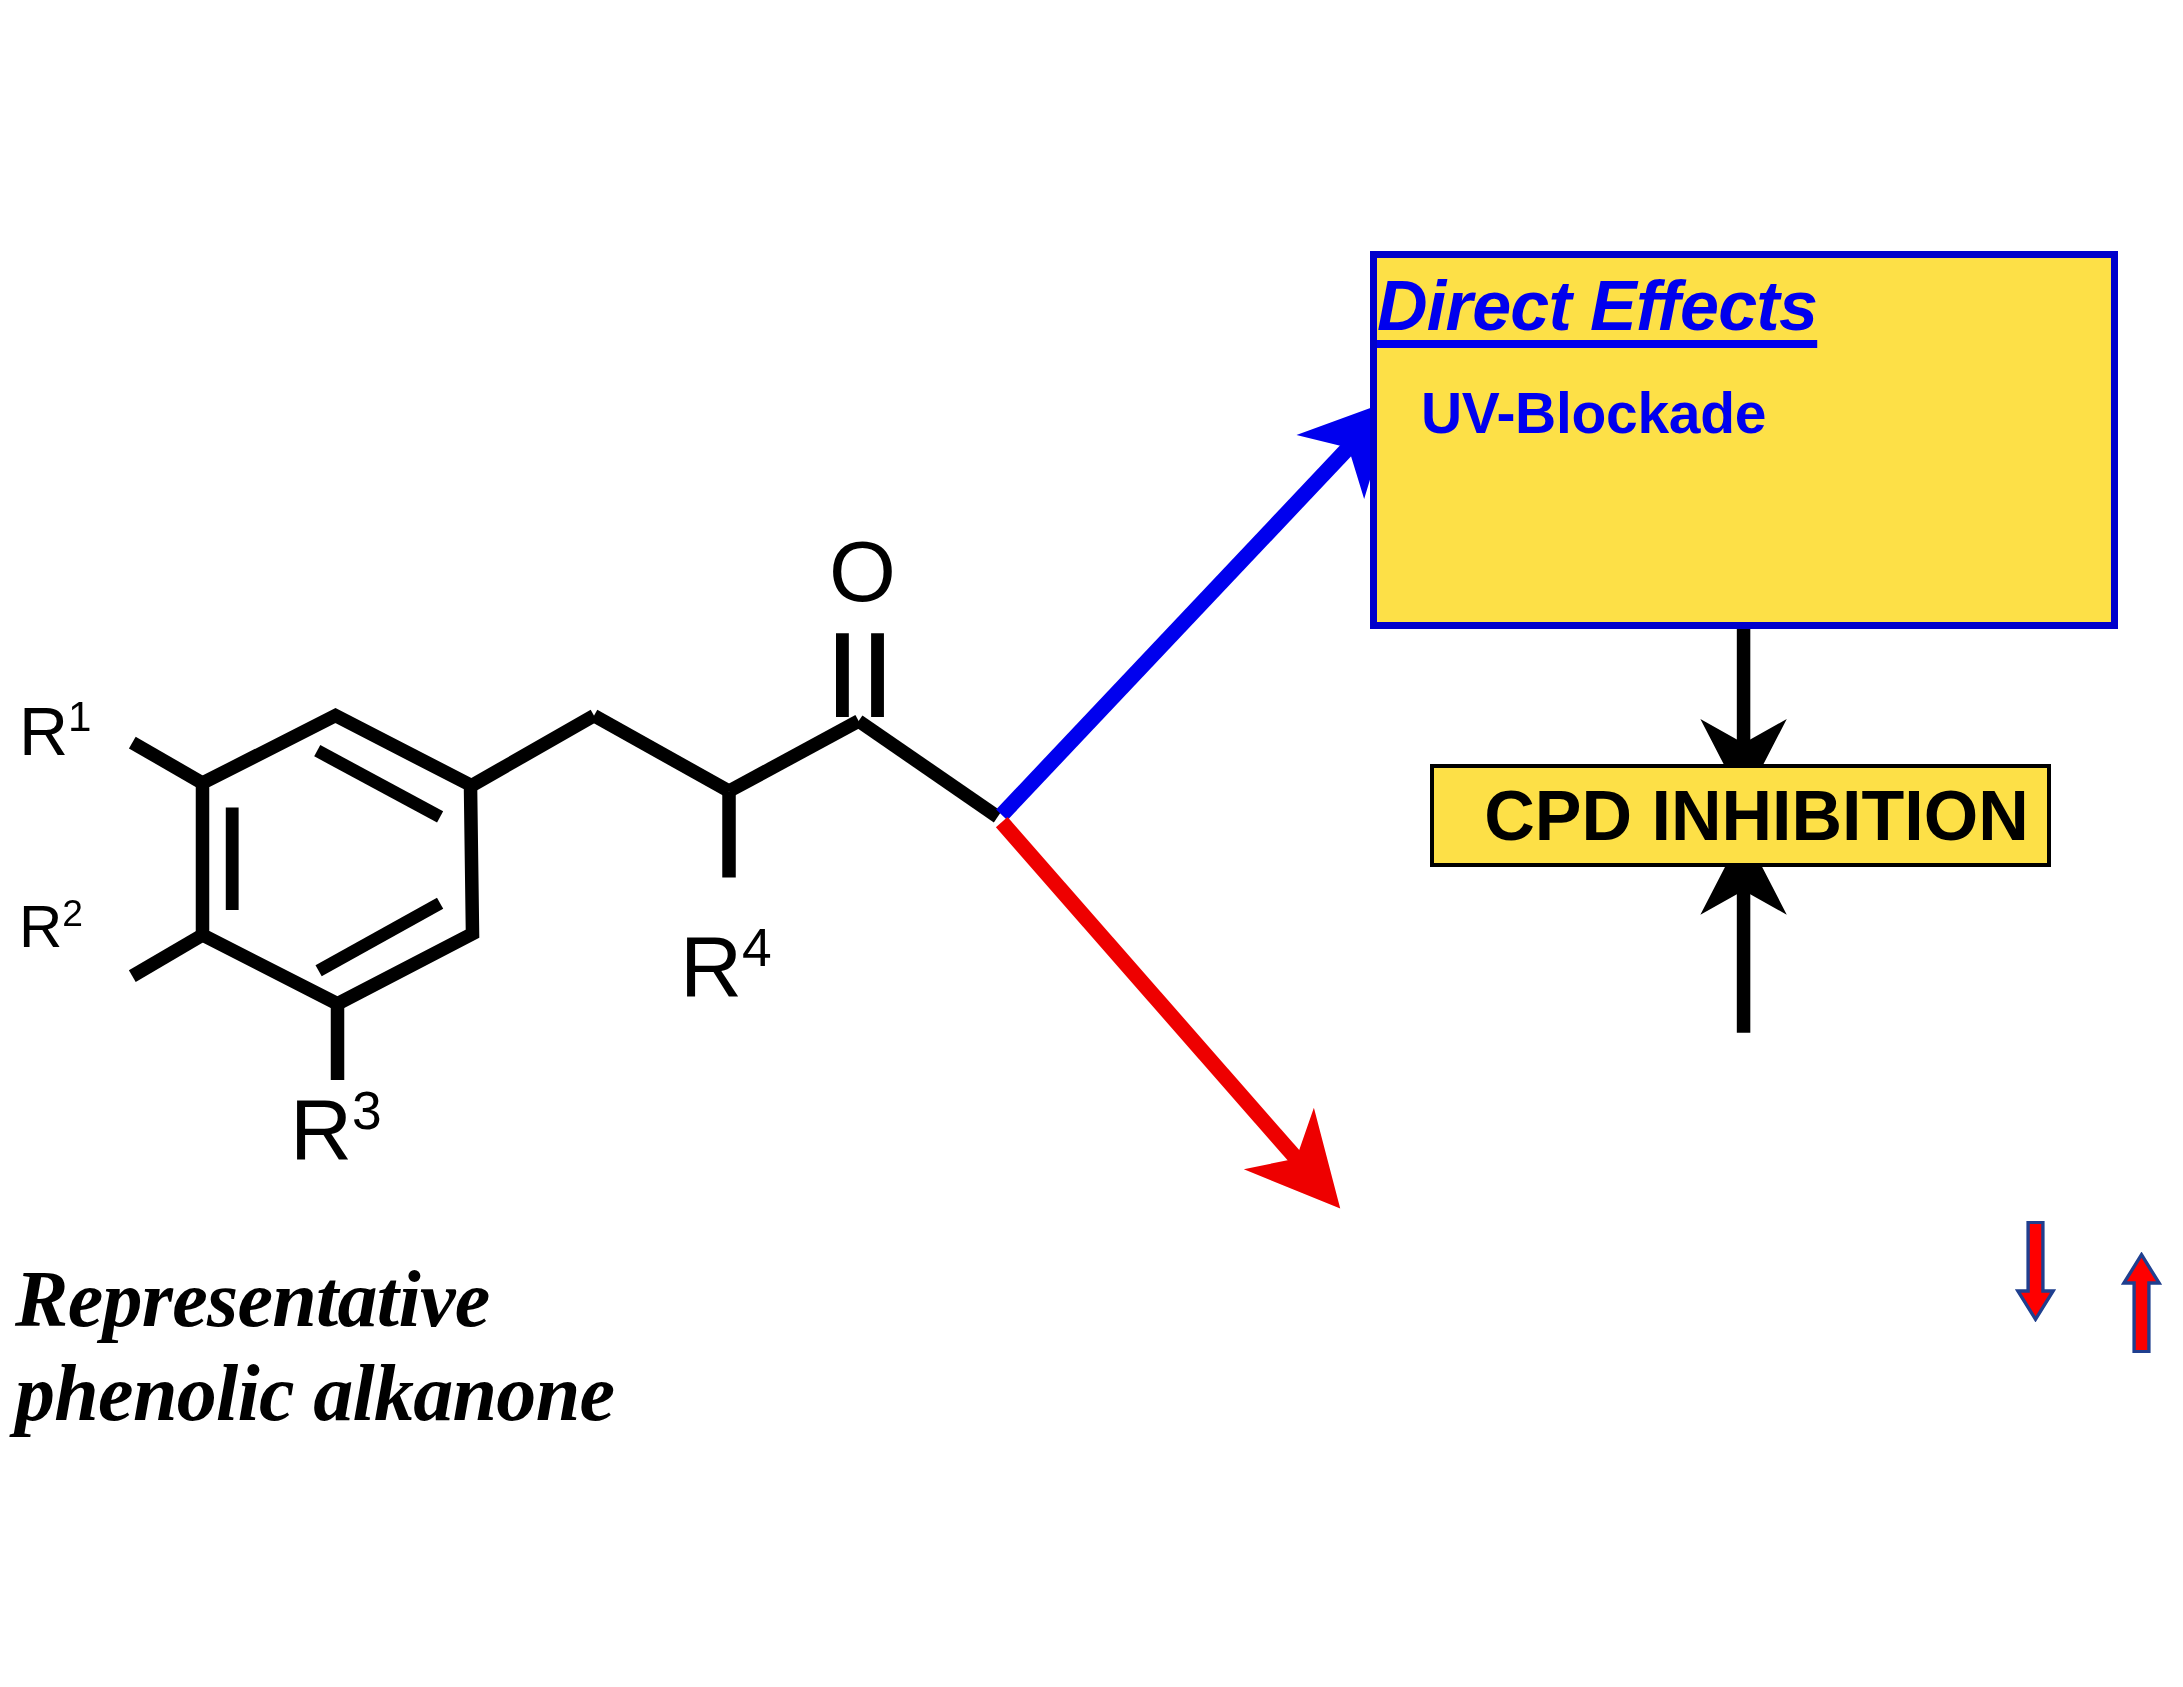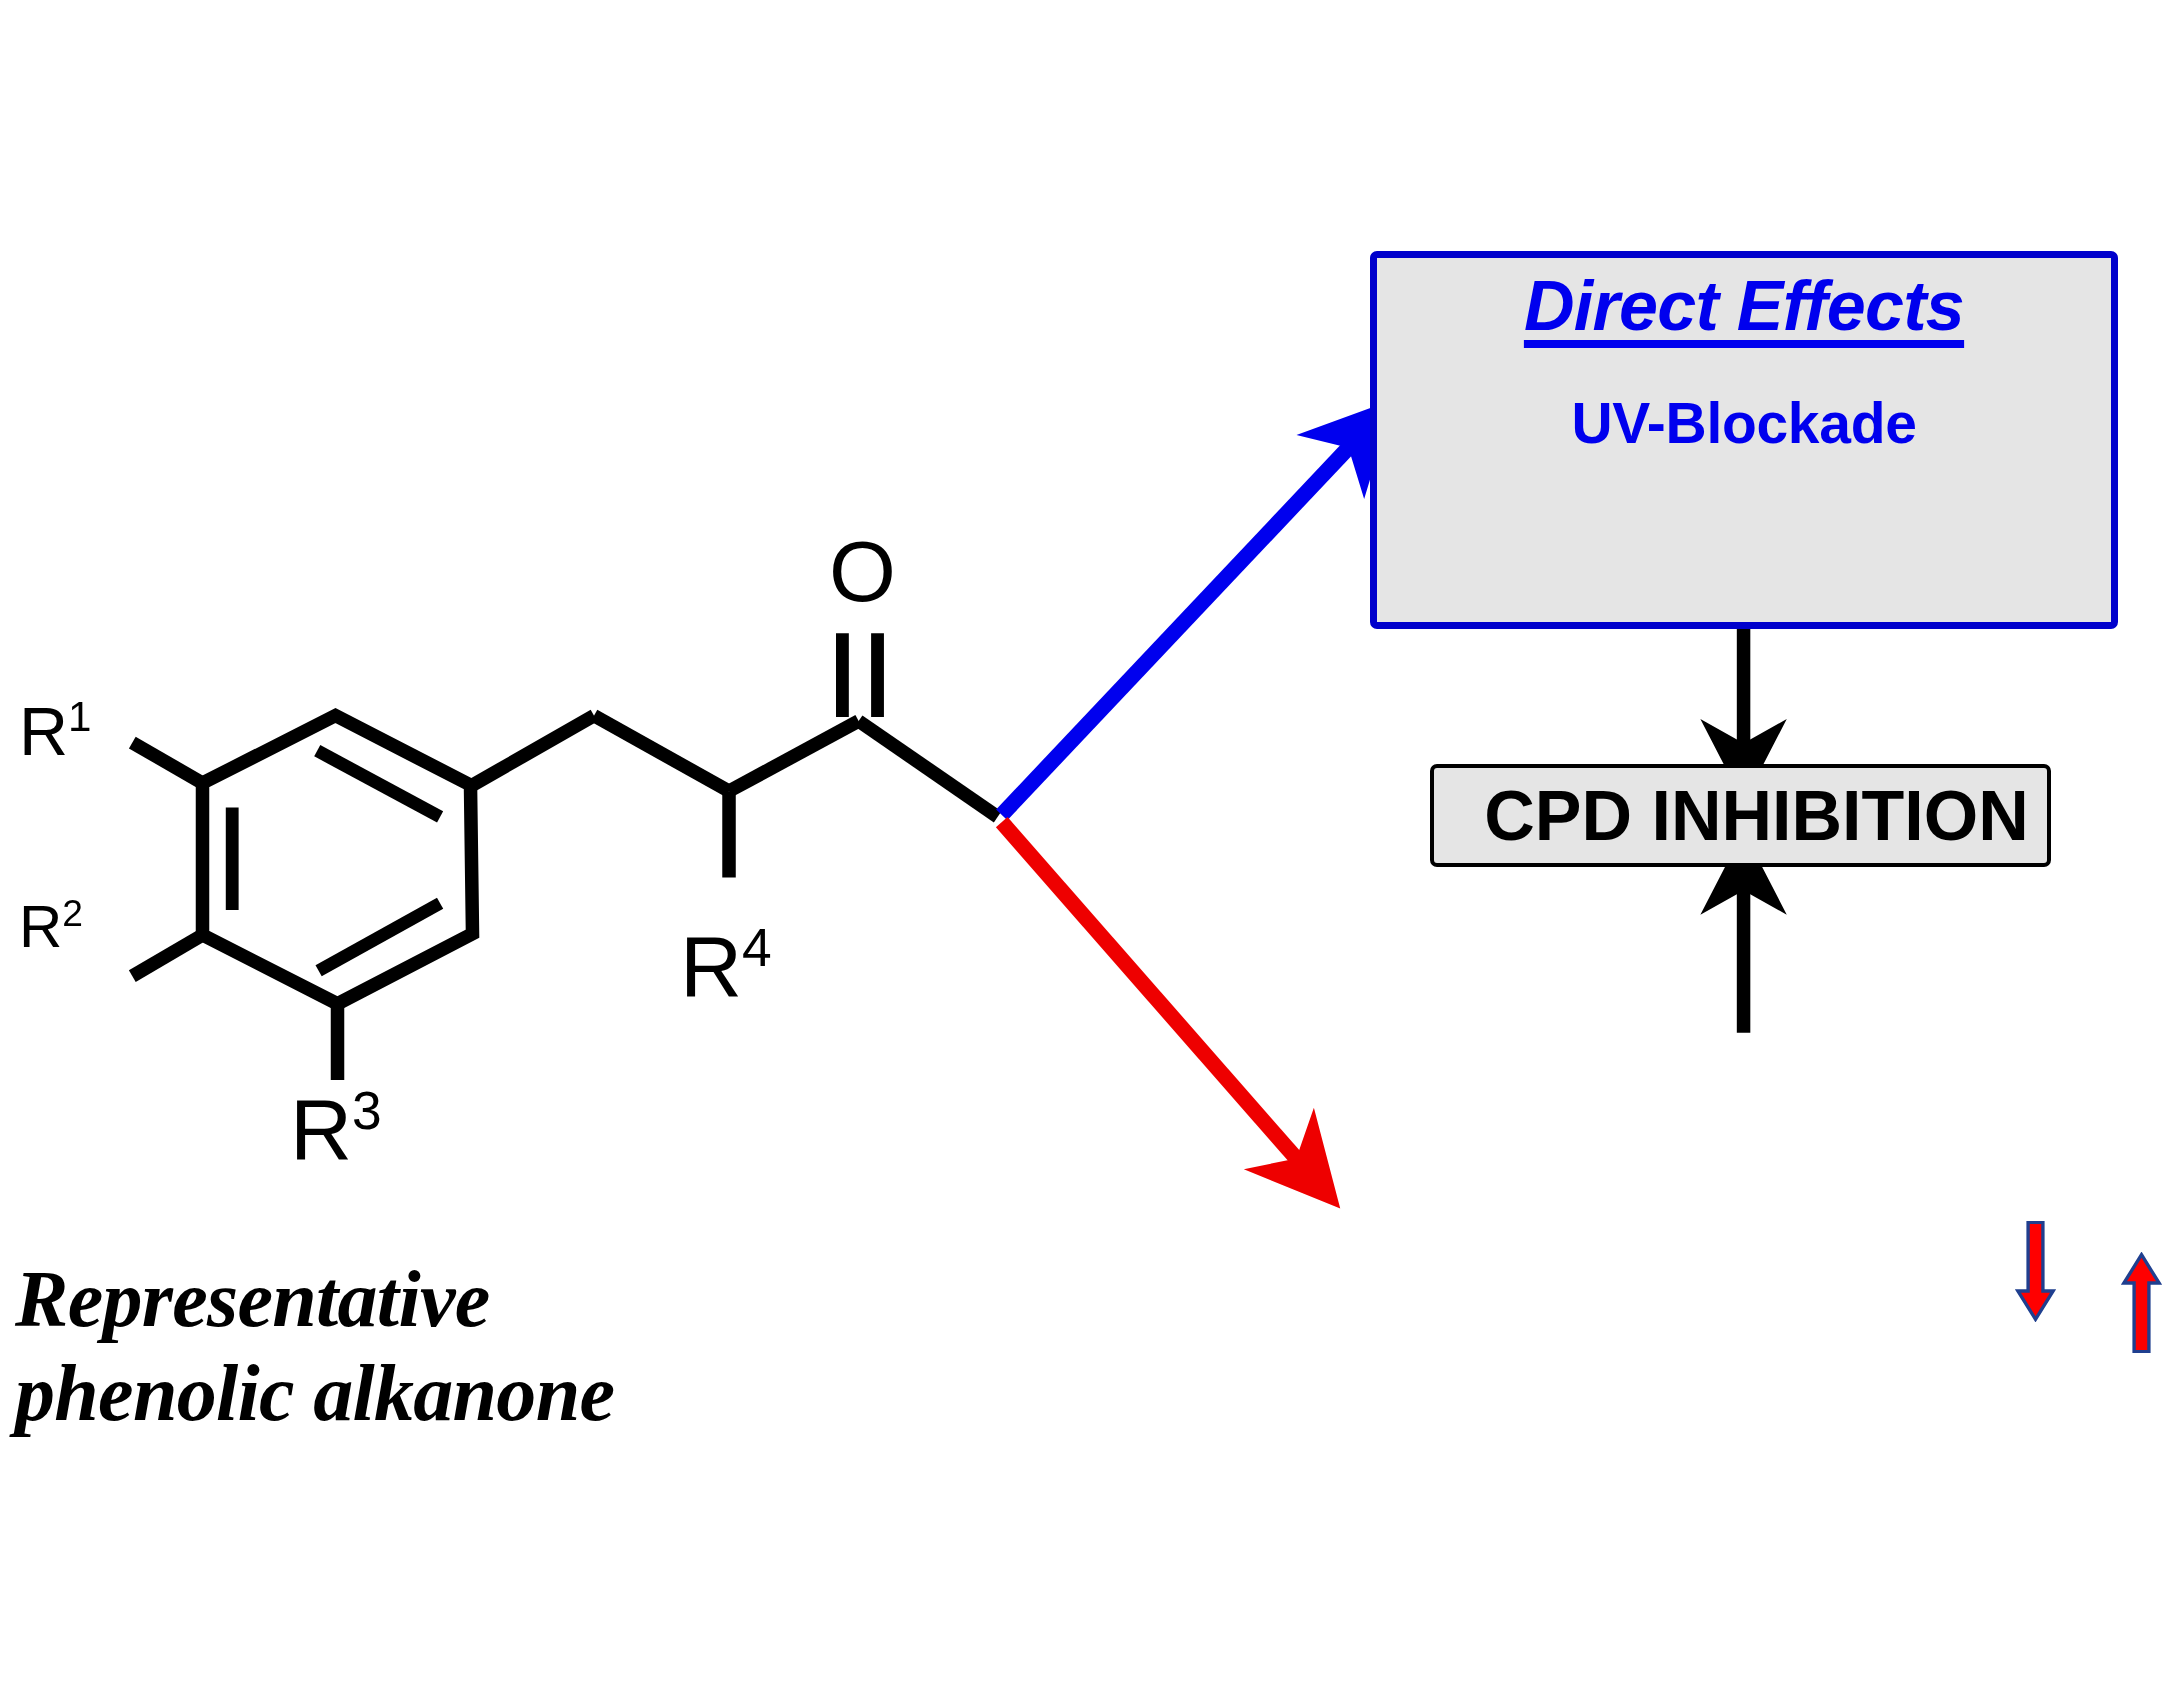--- a/index.html
+++ b/index.html
@@ -59,23 +59,21 @@
     color: #000000;
     font-stretch: condensed;
     letter-spacing: -0.7px;
   }
   #caption .cap-line { display: block; }
 
   
   .effect-box {
     position: absolute;
     box-sizing: border-box;
-    background: #e5e5e5;
-    text-align: center;
-    border-radius: 7px;
+    background: #fde047;
   }
   #box-direct {
     left: 1370px;
     top: 251px;
     width: 748px;
     height: 378px;
     border: 7.4px solid #0000CC;
   }
   #box-indirect {
     left: 1304px;
@@ -114,21 +112,22 @@
   .box-body {
     font-family: "Liberation Sans", sans-serif;
     font-weight: bold;
     font-size: 57px;
     line-height: 1.12;
     font-stretch: condensed;
     letter-spacing: -0.3px;
   }
   #body-direct {
     color: #0000EE;
-    margin-top: 48px;
+    margin-top: 38px;
+    padding-left: 44px;
   }
   #body-direct .b-line { display: block; }
 
   #body-indirect {
     color: #FF0000;
     margin-top: 58px;
     position: relative;
   }
   #body-indirect .b-line {
     display: block;

